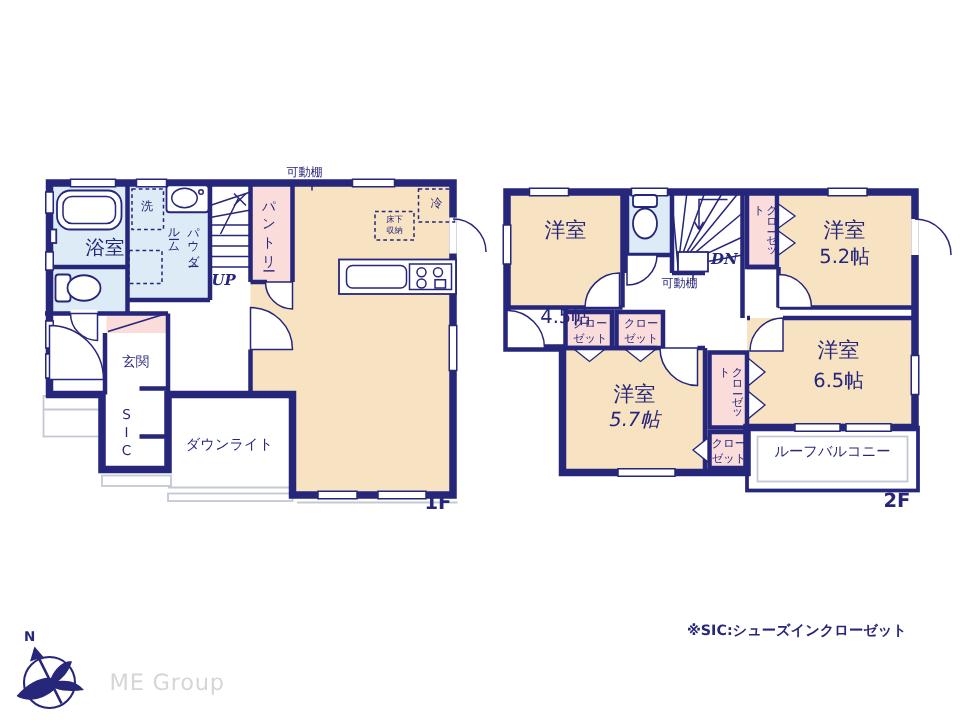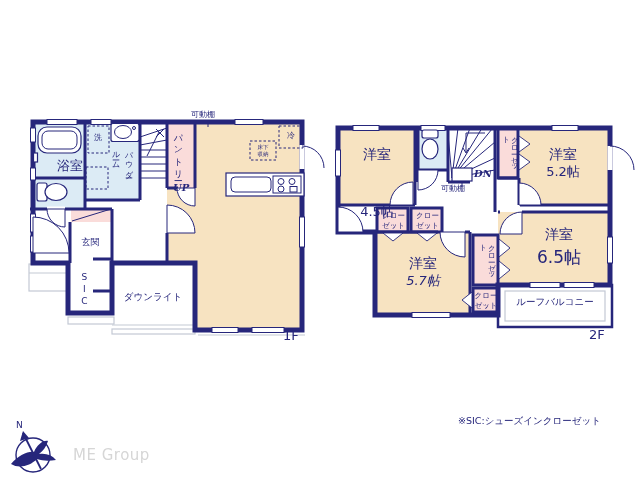--- a/index.html
+++ b/index.html
@@ -1,21 +1,21 @@
 <!DOCTYPE html>
 <html><head>
 <meta charset="utf-8">
 <style>
   html,body{margin:0;padding:0;background:#fff;}
   .plan{position:relative;width:640px;height:480px;background:#fff;overflow:hidden;
         font-family:"DejaVu Sans","Liberation Sans",sans-serif;color:#26267b;}
   .plan svg{position:absolute;left:0;top:0;}
   .lbl{position:absolute;line-height:1.15;white-space:nowrap;color:#26267b;}
   .c{text-align:center;}
-  .b{font-weight:normal;text-align:center;}
+  .b{font-weight:bold;text-align:center;}
   .it{font-family:"DejaVu Serif","Liberation Serif",serif;font-style:italic;font-weight:bold;}
   .v{writing-mode:vertical-rl;text-orientation:upright;white-space:normal;}
   .wrap{white-space:normal;word-break:break-all;text-align:center;}
   
   .w3{stroke:#26267b;stroke-width:3;fill:none;}
   .w5{stroke:#26267b;stroke-width:5;fill:none;stroke-linejoin:miter;}
   .w25{stroke:#26267b;stroke-width:2.5;fill:none;}
   .thin{stroke:#26267b;stroke-width:1;fill:none;}
   .fixw{fill:#fff;stroke:#26267b;stroke-width:1.2;}
   .pie{fill:#fff;stroke:#26267b;stroke-width:1;}
@@ -176,38 +176,38 @@
       <circle cx="33" cy="455" r="17" fill="none" stroke="#26267b" stroke-width="1.4"></circle>
       <path d="M11,464 C19,455 28,451 34,452 C37,445 43,440 48,441 C46,447 43,451 39,454 C46,453 52,455 56,460 C49,461 43,461 37,459 C30,466 19,469 11,464 Z" fill="#26267b"></path>
       <line x1="41" y1="469" x2="23" y2="433" stroke="#26267b" stroke-width="1.8"></line>
       <polygon points="23,431 20,441 29,438" fill="#26267b"></polygon>
     </g>
   </svg>
 
   <div class="lbl c" style="left:37px;top:159px;width:42px;font-size:13px;padding-left:12px;">浴室</div>
   <div class="lbl c" style="left:88px;top:133px;width:20px;font-size:8px;">洗</div>
   <div class="lbl v" style="left:109px;top:146px;height:36px;font-size:8px;line-height:13px;">パウダールーム</div>
-  <div class="lbl it" style="left:141px;top:182px;font-size:10px;margin-left:32px;">UP</div>
+  <div class="lbl it" style="left:141px;top:182px;font-size:10px;">UP</div>
   <div class="lbl v" style="left:173px;top:127px;height:60px;font-size:9px;letter-spacing:2px;">パントリー</div>
   <div class="lbl" style="left:191px;top:110px;font-size:8px;">可動棚</div>
   <div class="lbl c" style="left:281px;top:131px;width:20px;font-size:8px;">冷</div>
   <div class="lbl wrap" style="left:256px;top:144px;width:14px;font-size:5.5px;line-height:7px;">床下収納</div>
   <div class="lbl c" style="left:70px;top:237px;width:41px;font-size:9px;">玄関</div>
   <div class="lbl v" style="left:79px;top:272px;height:42px;font-size:9px;letter-spacing:2px;">SIC</div>
   <div class="lbl c" style="left:113px;top:292px;width:80px;font-size:9.5px;">ダウンライト</div>
   <div class="lbl b" style="left:283px;top:329px;font-size:13px;">1F</div>
 
   <div class="lbl c" style="left:346px;top:146px;width:62px;font-size:14px;">洋室</div>
   <div class="lbl c" style="left:346px;top:165px;width:62px;font-size:13px;margin-top:40px;">4.5帖</div>
   <div class="lbl c" style="left:532px;top:146px;width:62px;font-size:14px;">洋室</div>
   <div class="lbl c" style="left:532px;top:165px;width:62px;font-size:13px;">5.2帖</div>
   <div class="lbl c" style="left:392px;top:255px;width:62px;font-size:14px;">洋室</div>
   <div class="lbl c" style="left:392px;top:274px;width:62px;font-size:13px;font-style:italic;">5.7帖</div>
   <div class="lbl c" style="left:528px;top:226px;width:62px;font-size:14px;">洋室</div>
-  <div class="lbl c" style="left:528px;top:248px;width:62px;font-size:17px;">6.5帖</div>
+  <div class="lbl c" style="left:528px;top:248px;width:62px;font-size:13px;">6.5帖</div>
   <div class="lbl v" style="left:501px;top:131px;height:46px;font-size:7.5px;letter-spacing:1px;">クローゼット</div>
   <div class="lbl wrap" style="left:379px;top:211px;width:29px;font-size:7.5px;line-height:10px;">クローゼット</div>
   <div class="lbl wrap" style="left:413px;top:211px;width:29px;font-size:7.5px;line-height:10px;">クローゼット</div>
   <div class="lbl v" style="left:478px;top:239px;height:46px;font-size:7.5px;letter-spacing:1px;">クローゼット</div>
   <div class="lbl wrap" style="left:474px;top:291px;width:24px;font-size:7.5px;line-height:10px;">クローゼット</div>
   <div class="lbl it" style="left:474px;top:168px;font-size:10px;">DN</div>
   <div class="lbl" style="left:441px;top:184px;font-size:8px;">可動棚</div>
   <div class="lbl c" style="left:512px;top:297px;width:86px;font-size:9.5px;">ルーフバルコニー</div>
   <div class="lbl b" style="left:589px;top:328px;font-size:13px;">2F</div>
 

